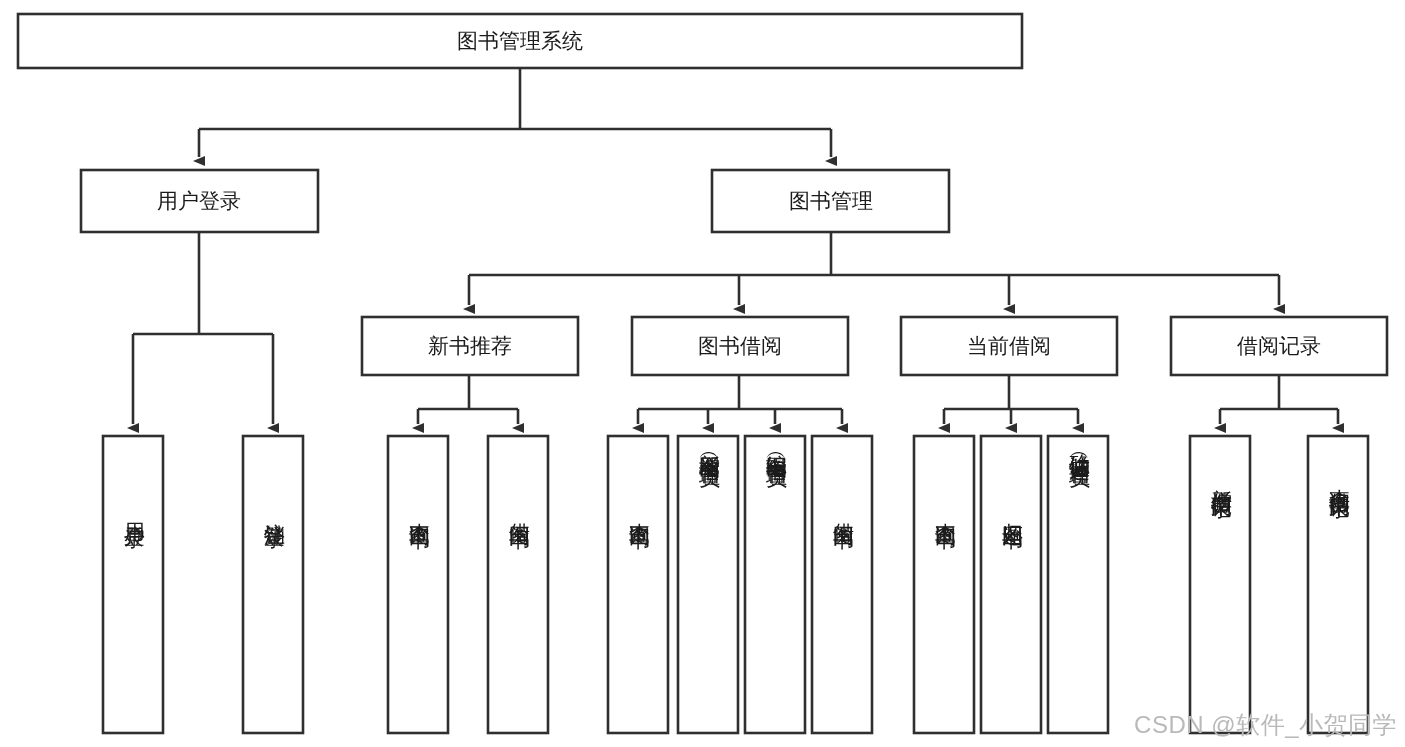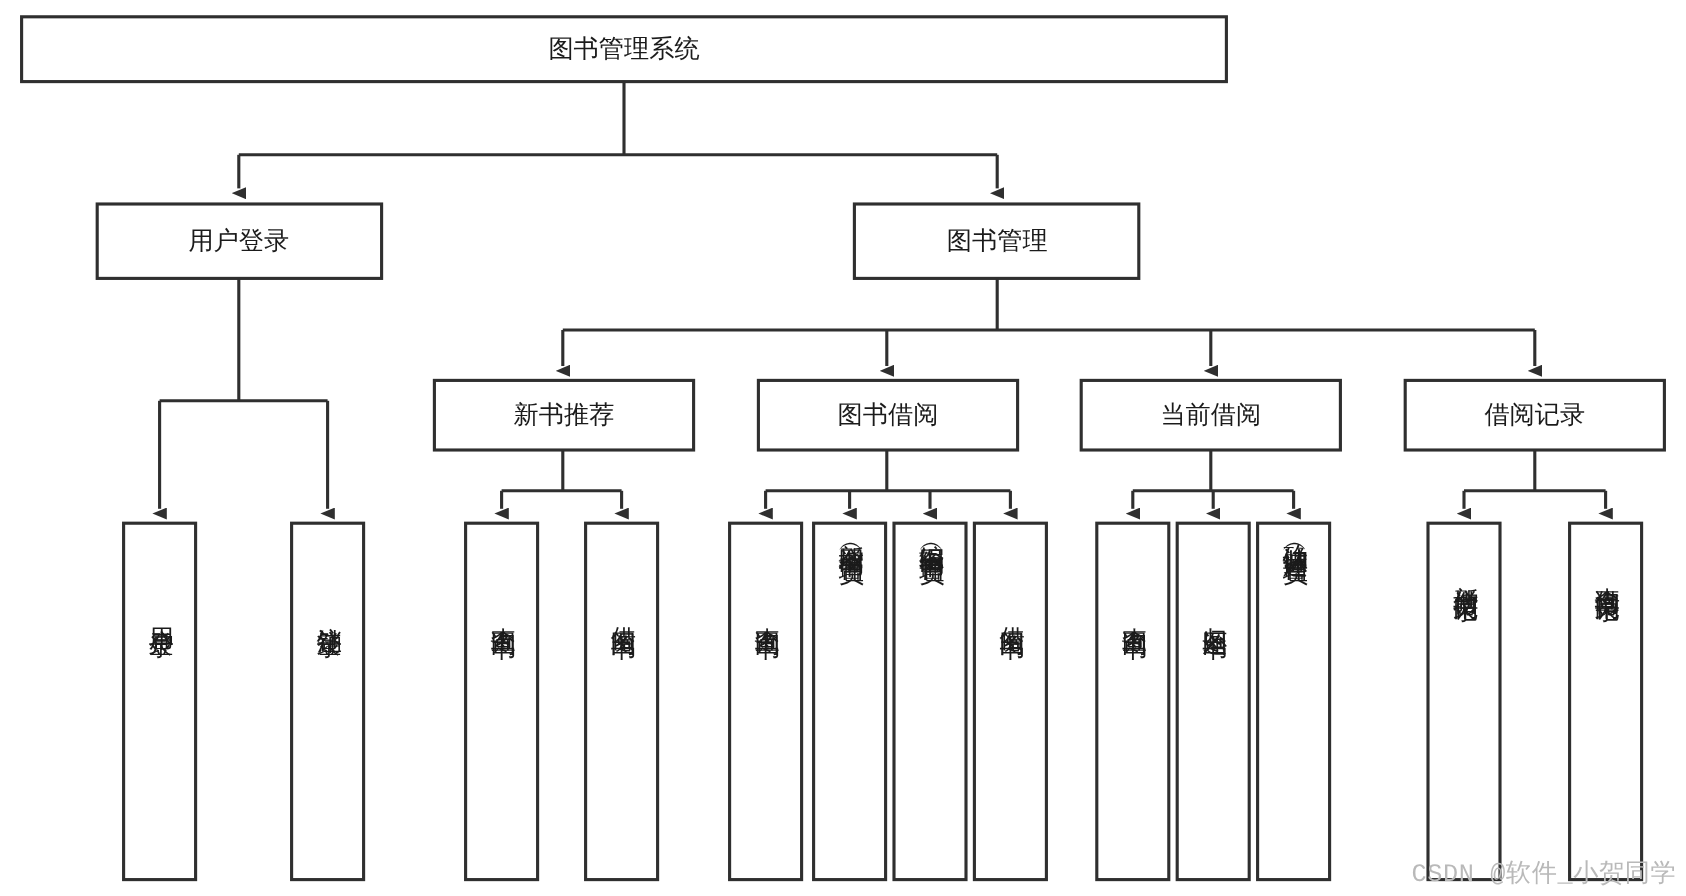--- a/index.html
+++ b/index.html
@@ -51,22 +51,22 @@
     writing-mode: vertical-rl;
     text-orientation: upright;
     letter-spacing: 2px;
     dominant-baseline: middle;
     text-anchor: middle;
   }
   .watermark {
     position: absolute;
     right: 8px;
     bottom: 6px;
-    font-family: Liberation Mono, monospace;
-    font-size: 21px;
+    font-family: Liberation Sans, sans-serif;
+    font-size: 24px;
     color: #b9b9b9;
     white-space: nowrap;
     pointer-events: none;
     letter-spacing: 0.5px;
     margin-left: 20px;
   }
 </style>
 </head>
 <body>
 

